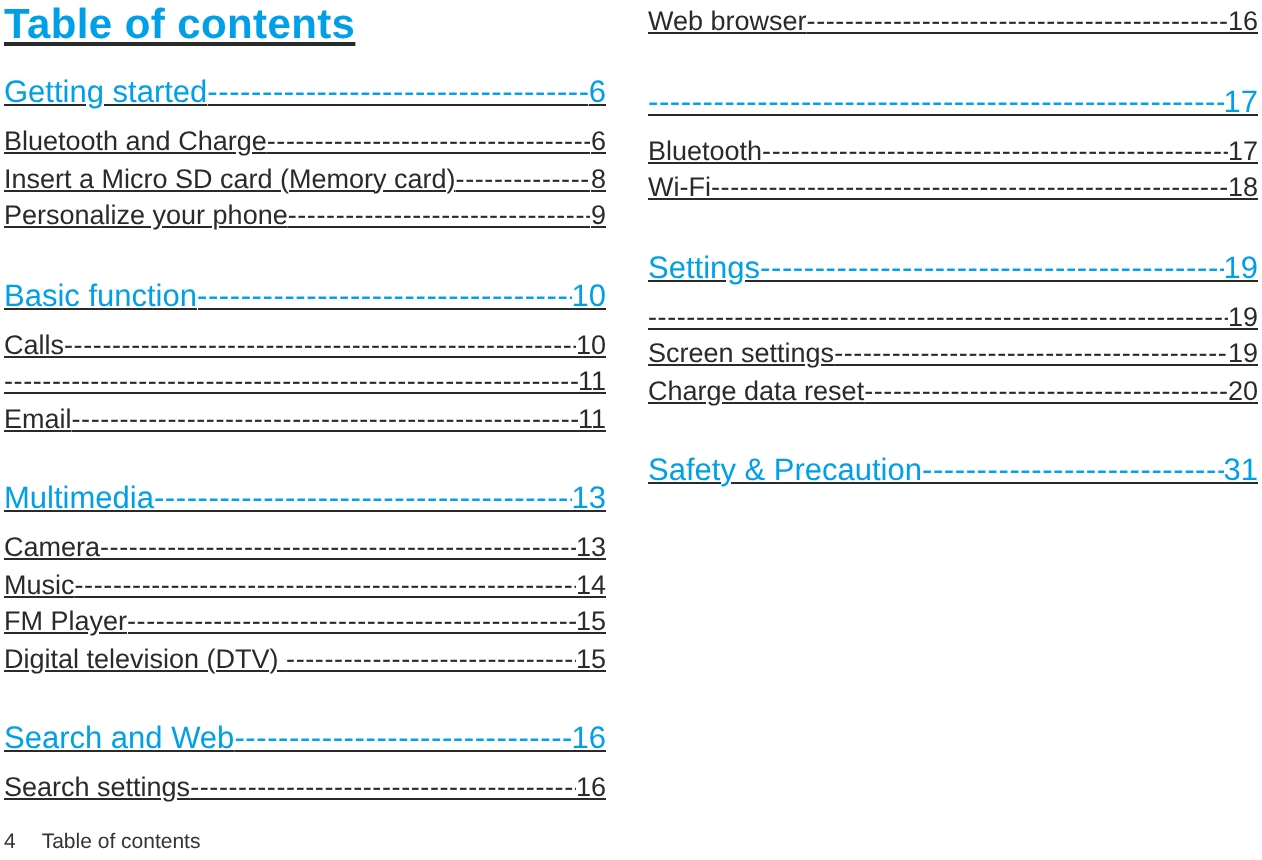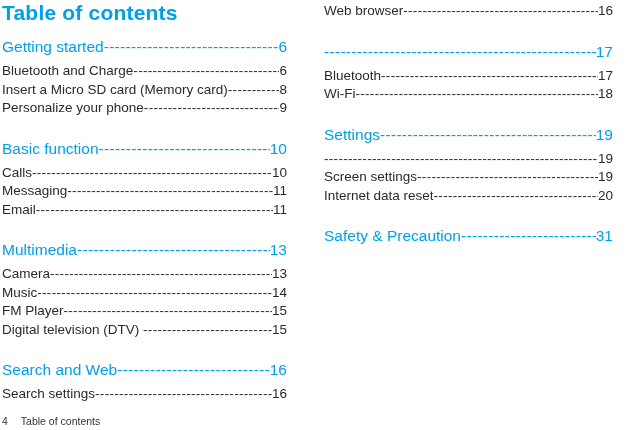--- a/index.html
+++ b/index.html
@@ -4,31 +4,31 @@
 <style>
   html, body { margin: 0; padding: 0; background: #ffffff; }
   body {
     width: 631px; height: 430px; overflow: hidden; position: relative;
     font-family: "Liberation Sans", sans-serif;
     color: #2a2a2a;
     -webkit-font-smoothing: antialiased;
   }
   :root { --accent: #00a0e9; --ink: #2a2a2a; }
 
-  .page { width: 631px; height: 430px; position: relative; box-sizing: border-box; padding: 2px 0 4px 2px; }
+  .page { width: 631px; height: 430px; position: relative; box-sizing: border-box; padding: 2px 0 4px 2px; text-decoration: underline; }
   .cols { display: flex; }
   .col-left  { width: 301px; flex: 0 0 301px; margin-right: 21px; }
   .col-right { width: 305px; flex: 0 0 305px; }
 
   .title {
     font-size: 21px; line-height: 22px; font-weight: bold;
     color: var(--accent); margin: 0 0 14px 0; letter-spacing: 0.2px;
   }
 
-  .group { margin: 0 16px 22px 0; }
+  .group { margin: 0 0 22px 0; }
   .row { display: flex; align-items: baseline; width: 100%; }
   .label { flex: 0 0 auto; white-space: pre; }
   .leader { flex: 1 1 auto; overflow: hidden; white-space: nowrap; letter-spacing: 0.3px; }
   .pnum { flex: 0 0 auto; white-space: nowrap; }
 
   .heading { font-size: 15.5px; line-height: 17px; color: var(--accent); margin: 0 0 7px 0; text-align: center; }
   .item { font-size: 13.5px; line-height: 18.5px; color: var(--ink); }
 
   .footer {
     position: absolute; left: 2px; bottom: 3px;
@@ -73,21 +73,20 @@
           <span class="label">Basic function</span>
             <span class="leader">--------------------------------------------------------------------------------------------------------------------------------------------------------------------------------------------------------</span>
             <span class="pnum">10</span>
         </div>
         <div class="row item">
           <span class="label">Calls</span>
             <span class="leader">--------------------------------------------------------------------------------------------------------------------------------------------------------------------------------------------------------</span>
             <span class="pnum">10</span>
         </div>
         <div class="row item">
-          <span class="label">Messaging</span>
             <span class="leader">--------------------------------------------------------------------------------------------------------------------------------------------------------------------------------------------------------</span>
             <span class="pnum">11</span>
         </div>
         <div class="row item">
           <span class="label">Email</span>
             <span class="leader">--------------------------------------------------------------------------------------------------------------------------------------------------------------------------------------------------------</span>
             <span class="pnum">11</span>
         </div>
       </div>
 
@@ -169,21 +168,21 @@
         <div class="row item">
             <span class="leader">--------------------------------------------------------------------------------------------------------------------------------------------------------------------------------------------------------</span>
             <span class="pnum">19</span>
         </div>
         <div class="row item">
           <span class="label">Screen settings</span>
             <span class="leader">--------------------------------------------------------------------------------------------------------------------------------------------------------------------------------------------------------</span>
             <span class="pnum">19</span>
         </div>
         <div class="row item">
-          <span class="label">Internet data reset</span>
+          <span class="label">Charge data reset</span>
             <span class="leader">--------------------------------------------------------------------------------------------------------------------------------------------------------------------------------------------------------</span>
             <span class="pnum">20</span>
         </div>
       </div>
 
       <div class="group">
         <div class="row heading">
           <span class="label">Safety &amp; Precaution</span>
             <span class="leader">--------------------------------------------------------------------------------------------------------------------------------------------------------------------------------------------------------</span>
             <span class="pnum">31</span>

